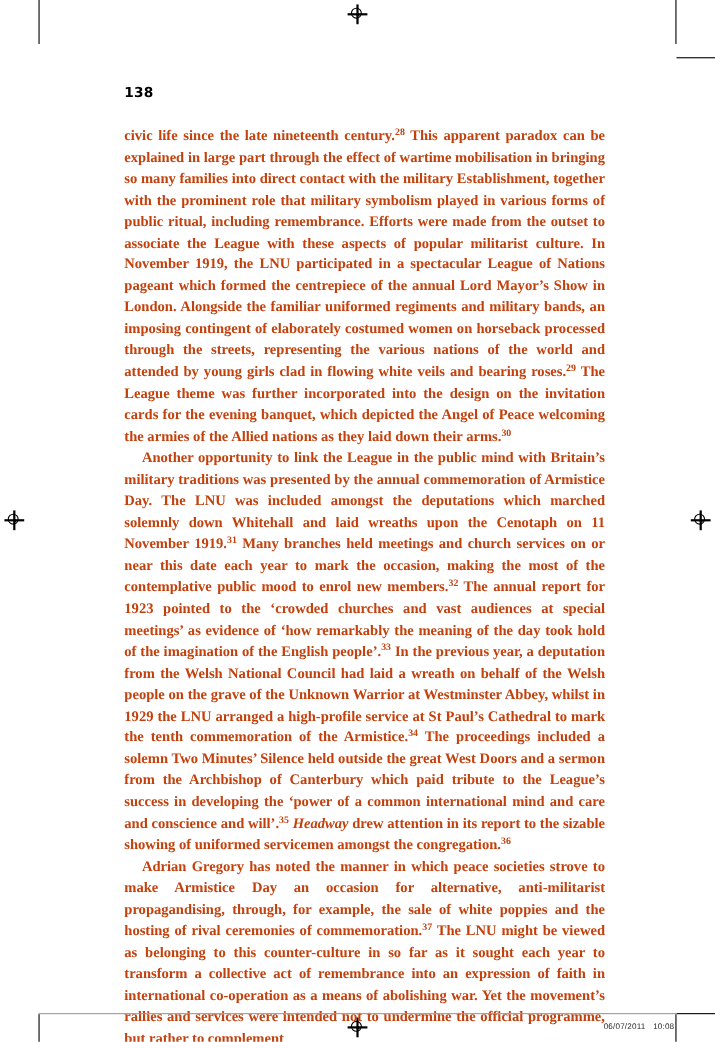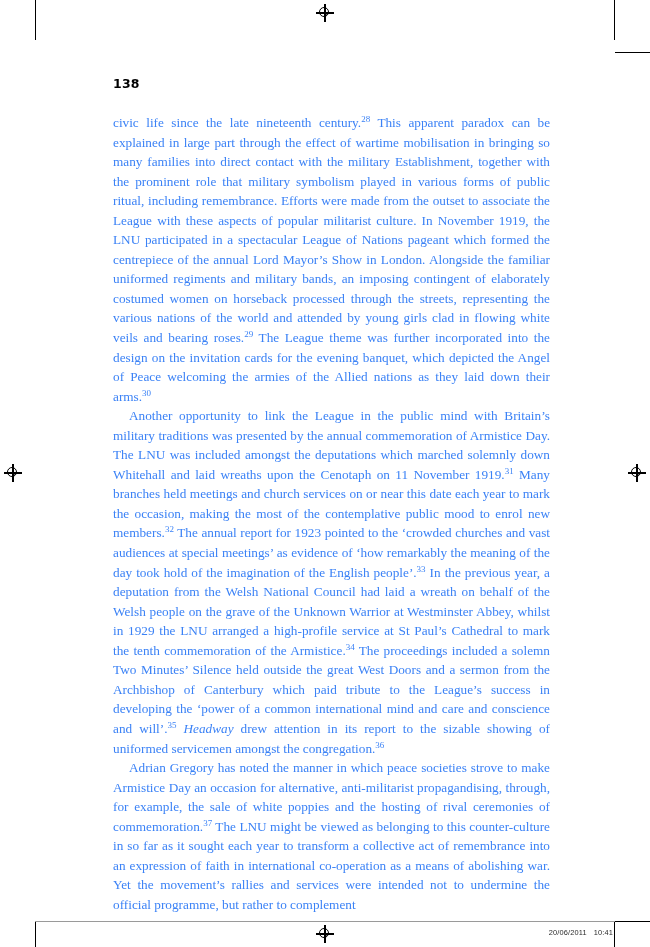--- a/index.html
+++ b/index.html
@@ -92,21 +92,22 @@
   .body-text {
     margin-top: 19px;
   }
   .body-text p {
     margin: 0;
     font-size: 13.25px;
     line-height: 19.55px;
     text-align: justify;
     text-justify: inter-word;
     hyphens: none;
-    color: #3b82f6;
+    color: #c2410c;
+    font-weight: bold;
   }
   .body-text p.indent {
     text-indent: 16px;
   }
   sup {
     font-size: 0.68em;
     line-height: 0;
     vertical-align: 0.52em;
   }
   .italic { font-style: italic; }
@@ -196,15 +197,15 @@
     </div>
 
 </div>
 
 <div class="footer-rule"></div>
 <div class="footer">
   <div class="footer-left">
     <span>M2661 - MCCARTHY TEXT.indd</span><span class="folio-num">138</span>
   </div>
   <div class="footer-right">
-    <span>20/06/2011</span><span class="time">10:41</span>
+    <span>06/07/2011</span><span class="time">10:08</span>
   </div>
 </div>
 
 </body></html>

